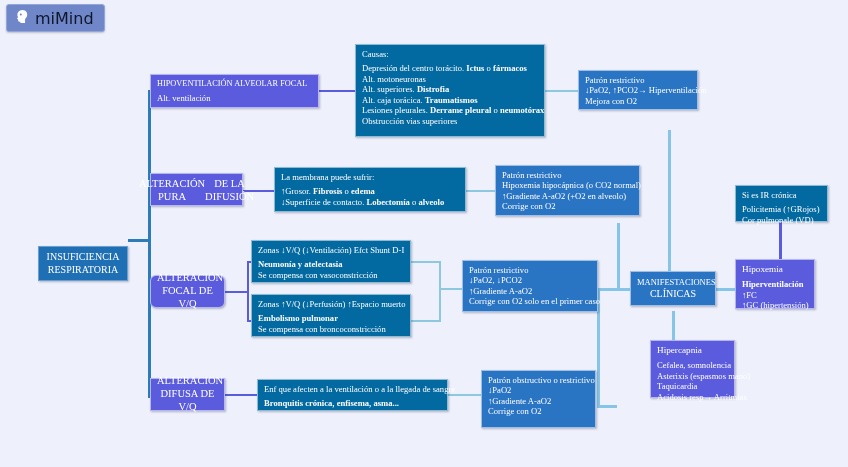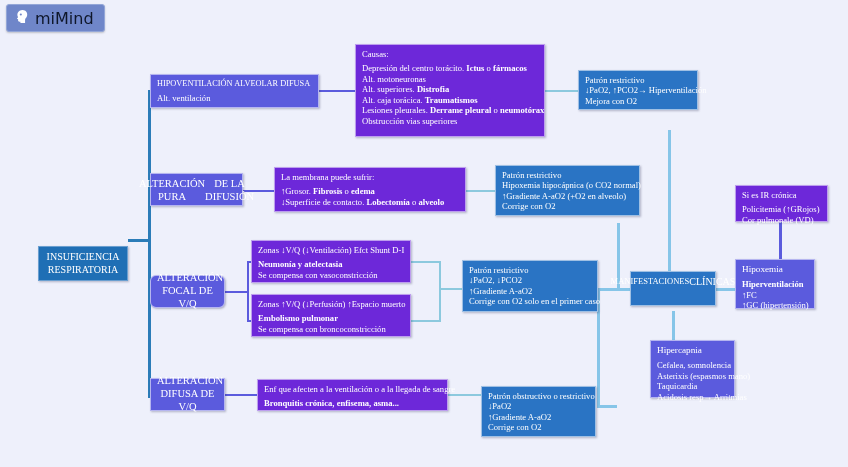--- a/index.html
+++ b/index.html
@@ -20,21 +20,21 @@
     box-sizing:border-box;
     color:#ffffff;
     line-height:1.22;
     padding:4px 6px;
     border:1px solid rgba(255,255,255,0.55);
     box-shadow:1px 1px 2px rgba(40,40,80,0.30);
   }
   .n-blue{background:#2a74c4;}
   .n-blue-dark{background:#1f6fb5;border:1px solid #6a9fd0;margin-top:24px;}
   .n-purple{background:#5b5bdd;}
-  .n-teal{background:#6d28d9;}
+  .n-teal{background:#0369a1;}
   .center{text-align:center;}
   .ln{font-size:8.6px;display:block;white-space:nowrap;}
   .ln.sp{margin-top:4px;}
   .b{font-weight:bold;}
   .root{
     font-size:10px;text-align:center;font-variant:small-caps;
   }
   .caps{font-variant:small-caps;font-size:10.5px;}
   #logo{
     position:absolute;left:6px;top:4px;
@@ -98,21 +98,21 @@
   <div class="conn lblue" style="left:716px;top:288px;width:20px;height:3px;"></div>
   <div class="conn purple" style="left:779px;top:222px;width:3px;height:37px;"></div>
   <div class="conn lblue" style="left:672px;top:311px;width:3px;height:30px;"></div>
 
   <div class="node n-blue-dark root" style="left:38px;top:222px;width:90px;height:35px;display:flex;flex-direction:column;justify-content:center;">
     <span>INSUFICIENCIA</span>
     <span>RESPIRATORIA</span>
   </div>
 
   <div class="node n-purple" style="left:150px;top:74px;width:169px;height:34px;">
-    <span class="caps" style="font-size:8.3px;display:block;">HIPOVENTILACIÓN ALVEOLAR DIFUSA</span>
+    <span class="caps" style="font-size:8.3px;display:block;">HIPOVENTILACIÓN ALVEOLAR FOCAL</span>
     <span class="ln sp">Alt. ventilación</span>
   </div>
 
   <div class="node n-teal" style="left:355px;top:44px;width:190px;height:93px;">
     <span class="ln">Causas:</span>
     <span class="ln sp"><span>Depresión del centro torácito. </span><span class="b">Ictus</span><span> o </span><span class="b">fármacos</span></span>
     <span class="ln"><span>Alt. motoneuronas</span><span class="b"></span></span>
     <span class="ln"><span>Alt. superiores. </span><span class="b">Distrofia</span></span>
     <span class="ln"><span>Alt. caja torácica. </span><span class="b">Traumatismos</span></span>
     <span class="ln"><span>Lesiones pleurales. </span><span class="b">Derrame pleural</span><span> o </span><span class="b">neumotórax</span></span>
@@ -170,28 +170,28 @@
   <div class="node n-purple center" style="left:150px;top:378px;width:75px;height:33px;display:flex;flex-direction:column;justify-content:center;">
     <span class="caps">ALTERACION</span>
     <span class="caps">DIFUSA DE V/Q</span>
   </div>
 
   <div class="node n-teal" style="left:257px;top:379px;width:191px;height:32px;">
     <span class="ln">Enf que afecten a la ventilación o a la llegada de sangre</span>
     <span class="ln sp b">Bronquitis crónica, enfisema, asma...</span>
   </div>
 
-  <div class="node n-blue" style="left:481px;top:386px;width:115px;height:51px;">
+  <div class="node n-blue" style="left:481px;top:370px;width:115px;height:58px;">
     <span class="ln">Patrón obstructivo o restrictivo</span>
     <span class="ln">↓PaO2</span>
     <span class="ln">↑Gradiente A-aO2</span>
     <span class="ln">Corrige con O2</span>
   </div>
 
-  <div class="node n-blue center" style="left:630px;top:271px;width:86px;height:35px;display:flex;justify-content:center;">
+  <div class="node n-blue center" style="left:630px;top:271px;width:86px;height:35px;display:flex;flex-direction:column;justify-content:center;">
     <span class="caps" style="font-size:8.5px;">MANIFESTACIONES</span>
     <span class="caps" style="font-size:10px;">CLÍNICAS</span>
   </div>
 
   <div class="node n-teal" style="left:735px;top:185px;width:93px;height:37px;">
     <span class="ln">Si es IR crónica</span>
     <span class="ln sp">Policitemia (↑GRojos)</span>
     <span class="ln">Cor pulmonale (VD)</span>
   </div>
 

